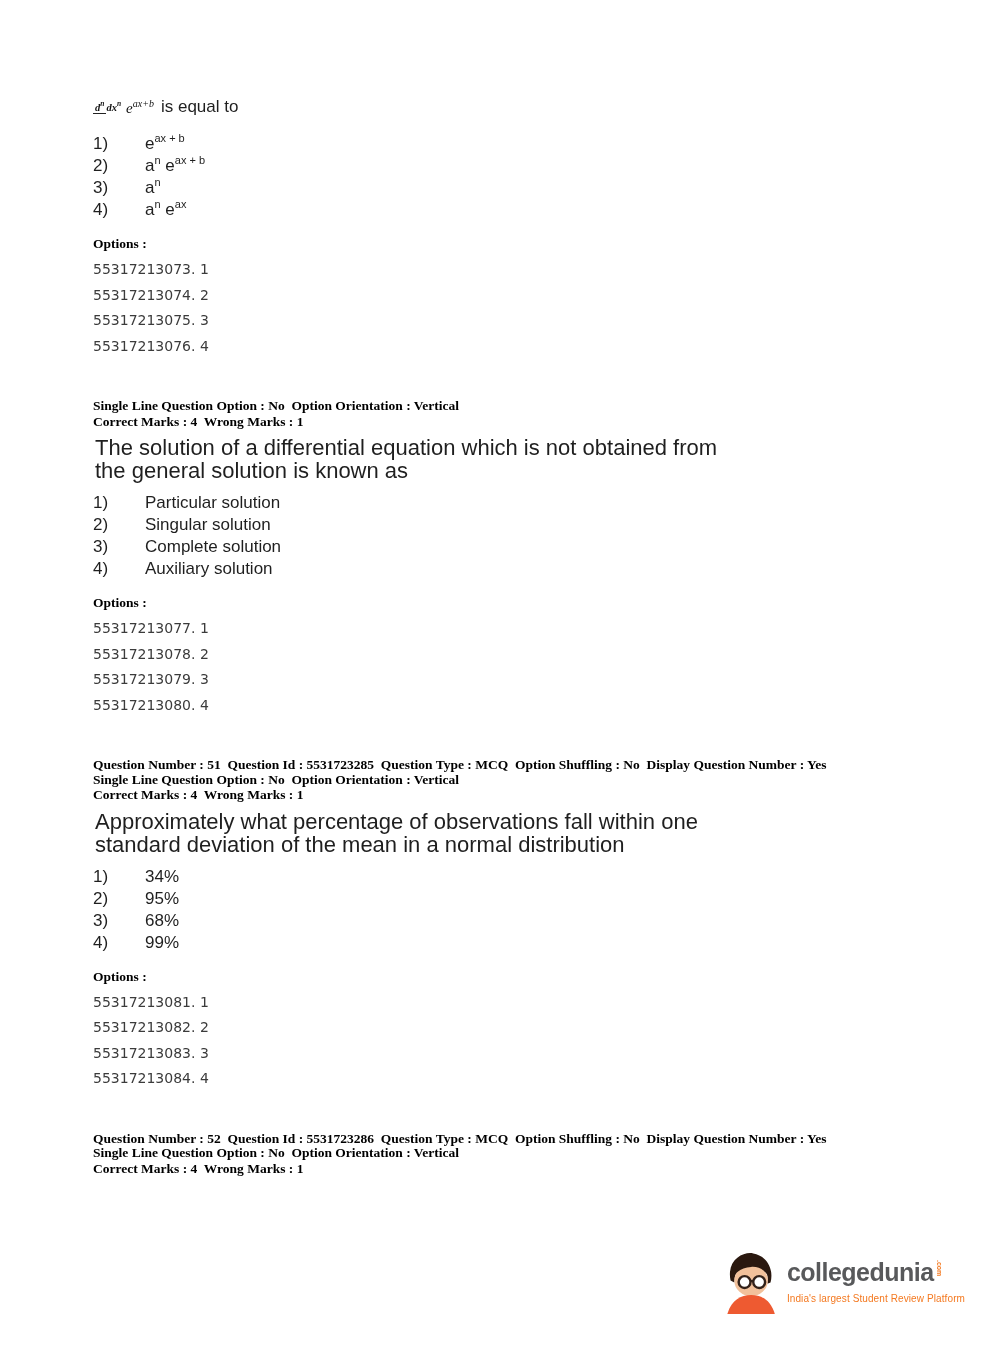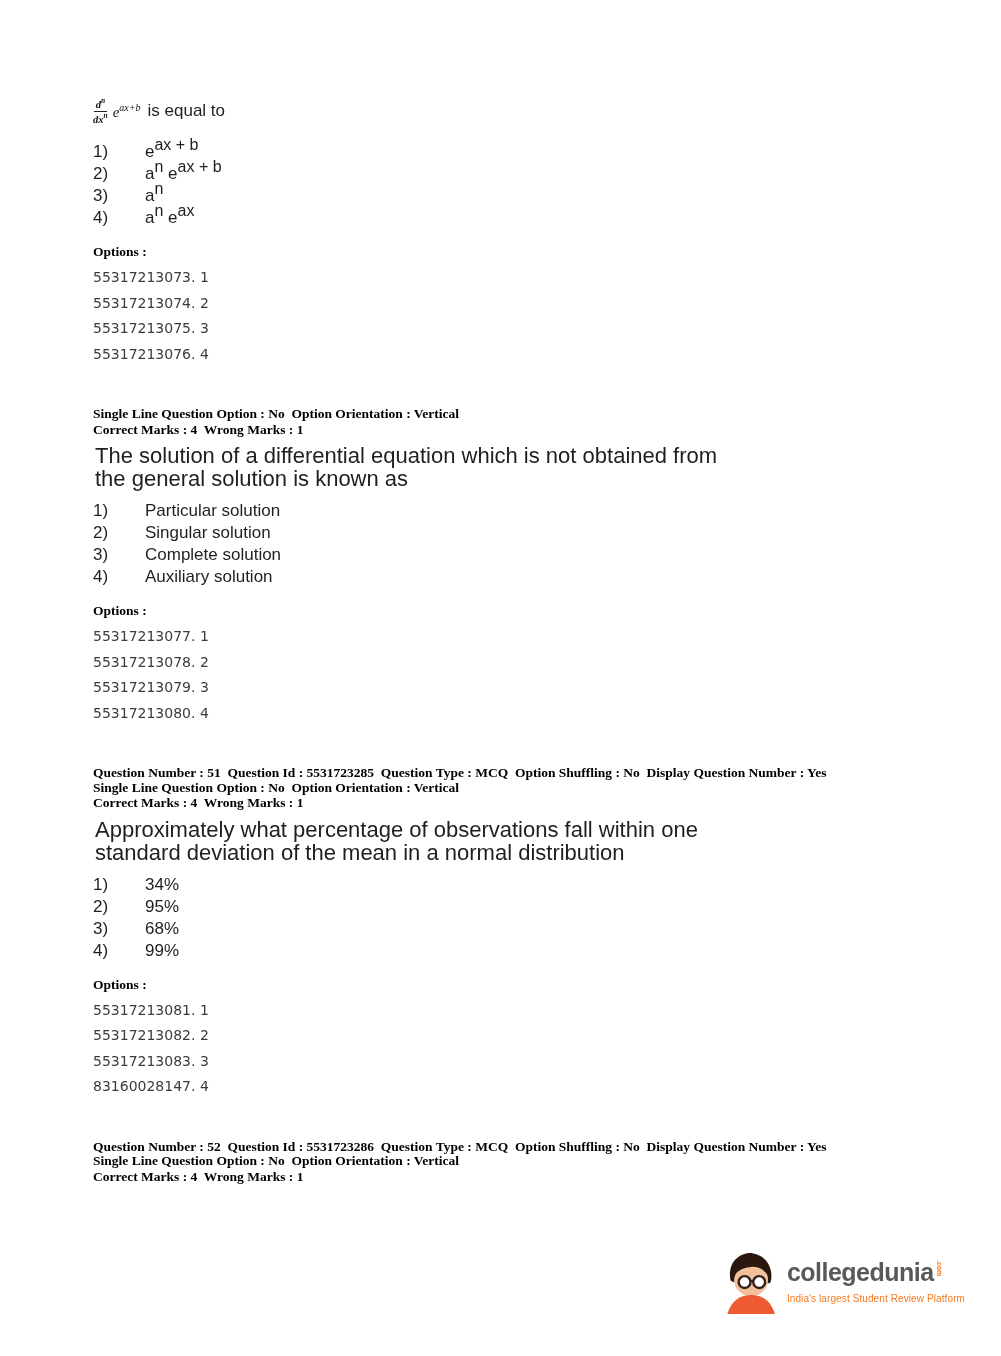--- a/index.html
+++ b/index.html
@@ -37,21 +37,21 @@
   }
 
   .choices { margin-top: 10px; }
   .choice-row {
     display: flex;
     font-size: 17px;
     line-height: 22px;
     color: #1f1f1f;
   }
   .choice-num { width: 52px; flex: 0 0 52px; }
-  .choice-text sup { font-size: 16px; line-height: 0; }
+  .choice-text sup { font-size: 11px; line-height: 0; }
 
   .options-label {
     font-family: "Liberation Serif", serif;
     font-weight: 700;
     font-size: 13.5px;
     color: #000000;
     margin-top: 15px;
   }
   .option-ids { margin-top: 5px; }
   .option-id {
@@ -64,21 +64,21 @@
   
   .formula {
     display: flex;
     align-items: center;
     font-size: 17px;
     color: #1f1f1f;
     margin-bottom: 16px;
   }
   .frac {
     display: inline-flex;
-    flex-direction: column;
+    flex-direction: row;
     align-items: center;
     font-family: "Liberation Serif", serif;
     font-style: italic;
     font-weight: 700;
     font-size: 10.5px;
     line-height: 1.15;
     margin-right: 5px;
     color: #111;
   }
   .frac .fnum { border-bottom: 1px solid #222; padding: 0 2px; }
@@ -228,21 +228,21 @@
         <span class="choice-num">4)</span>
         <span class="choice-text">99%</span>
       </div>
     </div>
 
     <div class="options-label">Options :</div>
     <div class="option-ids">
       <div class="option-id">55317213081. 1</div>
       <div class="option-id">55317213082. 2</div>
       <div class="option-id">55317213083. 3</div>
-      <div class="option-id">83160028147. 4</div>
+      <div class="option-id">55317213084. 4</div>
     </div>
   </section>
 
   <section class="qblock">
     <div class="qmeta">Question Number : 52  Question Id : 5531723286  Question Type : MCQ  Option Shuffling : No  Display Question Number : Yes</div>
     <div class="qmeta">Single Line Question Option : No  Option Orientation : Vertical</div>
     <div class="qmeta marks">Correct Marks : 4  Wrong Marks : 1</div>
   </section>
 
 </div>

